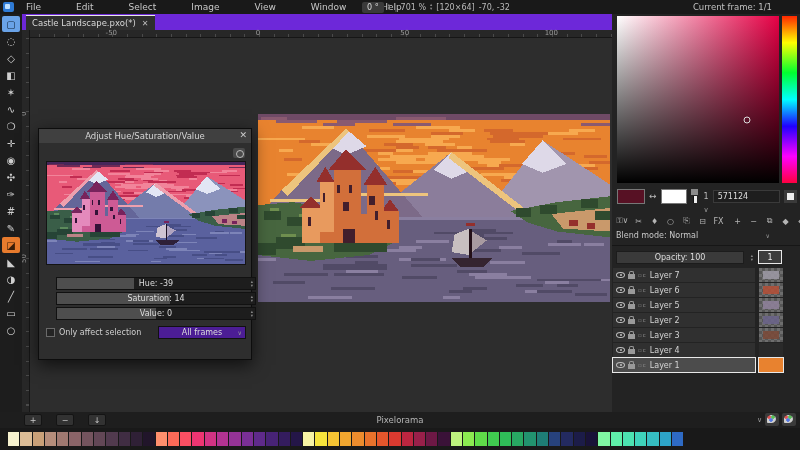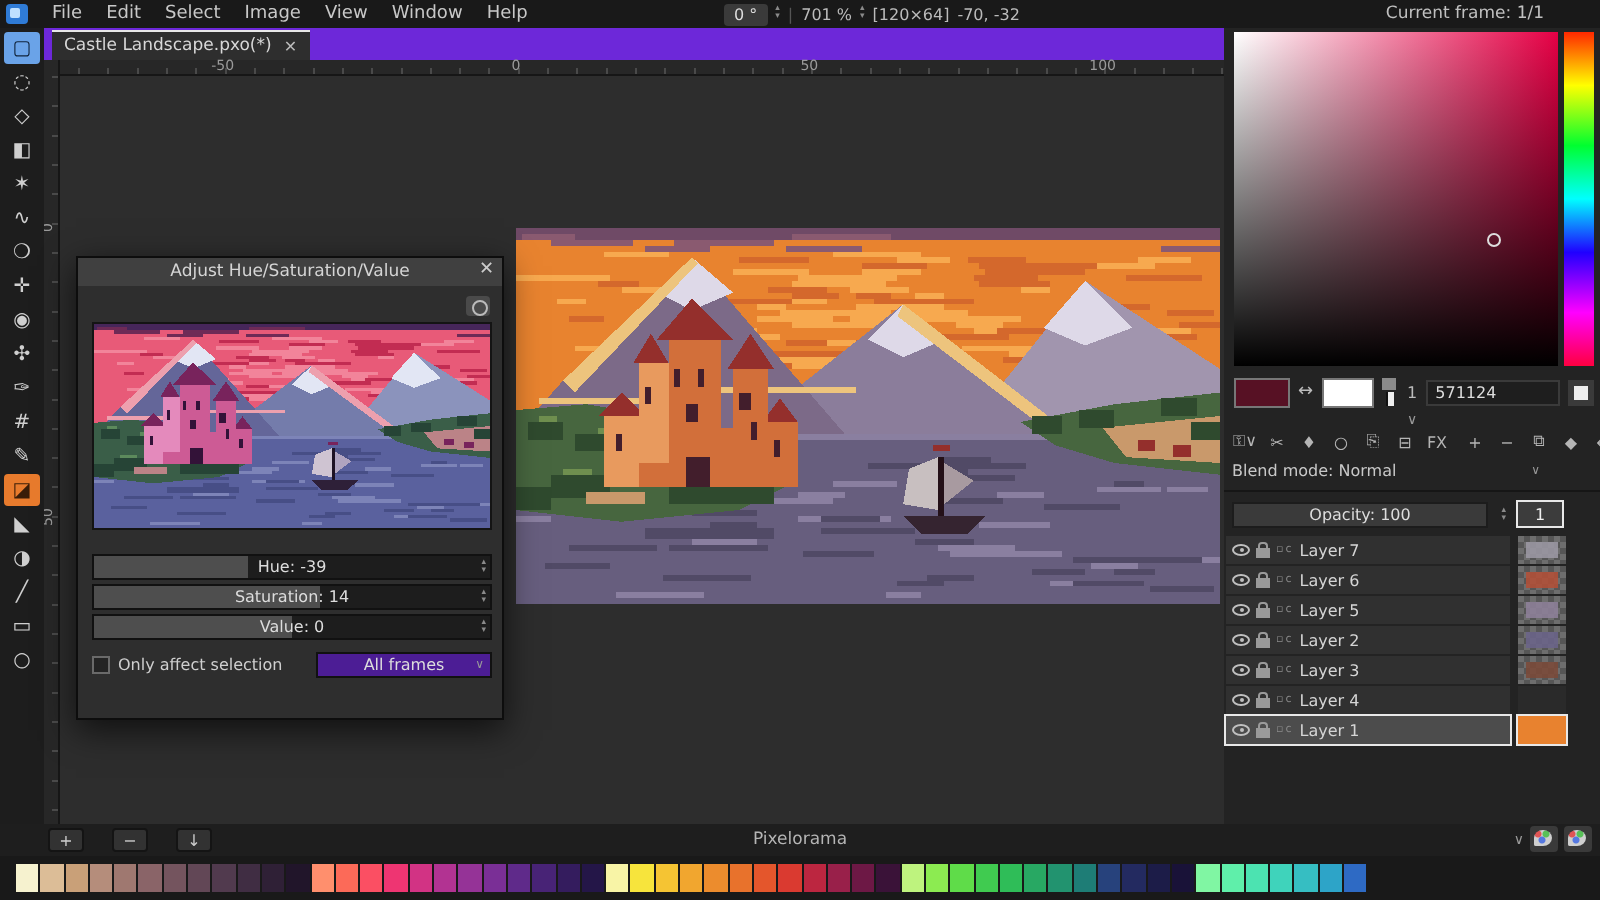--- a/index.html
+++ b/index.html
@@ -47,21 +47,21 @@
 
   
   .dialog { position:absolute; left:38px; top:128px; width:214px; height:232px; background:#2e2e2e;
     border:1px solid #0d0d0d; box-shadow:0 5px 16px rgba(0,0,0,.65); z-index:20; }
   .dialog-title { height:14px; background:#404040; display:flex; align-items:center; justify-content:center;
     font-size:8.5px; color:#d5d5d5; position:relative; }
   .dialog-close { position:absolute; right:4px; top:1px; font-size:9px; color:#ccc; cursor:pointer; }
   .dlg-cam { position:absolute; right:6px; top:19px; width:12px; height:10px; background:#4a4a4a; border-radius:2px; cursor:pointer; position:absolute;}
   .dlg-cam:after{ content:""; position:absolute; left:3px; top:2px; width:6px; height:6px; border:1px solid #bbb; border-radius:50%; }
   #preview-svg { position:absolute; left:7px; top:32px; width:200px; height:104px; border:1px solid #141414; }
-  .dlg-sliders { position:absolute; left:7px; top:148px; width:200px; }
+  .dlg-sliders { position:absolute; left:17px; top:148px; width:200px; }
   .vslider { position:relative; height:13px; background:#1d1d1d; border:1px solid #111; margin-bottom:2px; }
   .vslider .fill { position:absolute; left:0; top:0; bottom:0; background:#4e4e4e; }
   .vslider .lab { position:absolute; inset:0; display:flex; align-items:center; justify-content:center; font-size:8px; color:#ddd; }
   .vslider .spin { position:absolute; right:2px; top:2px; }
   .dlg-row4 { position:absolute; left:7px; top:196px; width:200px; height:14px; display:flex; align-items:center; }
   .chk { width:9px; height:9px; background:#242424; border:1px solid #6a6a6a; margin-right:4px; cursor:pointer; }
   .chk-label { font-size:8px; color:#cfcfcf; }
   .dropdown { position:absolute; right:0; width:88px; height:13px; background:#4c1d95; border:1px solid #111;
     display:flex; align-items:center; justify-content:center; font-size:8px; color:#ddd; cursor:pointer; }
   .dropdown .dd-arrow { position:absolute; right:3px; font-size:6px; color:#999; }
@@ -136,21 +136,21 @@
     display:flex; align-items:center; padding-left:8px; }
   .pswatch { width:11.3px; height:14px; margin-right:1px; flex:none; cursor:pointer; }
 </style>
 </head>
 <body>
 
 <div id="app">
 
   <div class="menubar">
     <div class="logo"></div>
-    <div id="menu-items" style="display: flex;">
+    <div id="menu-items" style="display: flex; gap: 23px;">
         <span class="menu-item">File</span>
         <span class="menu-item">Edit</span>
         <span class="menu-item">Select</span>
         <span class="menu-item">Image</span>
         <span class="menu-item">View</span>
         <span class="menu-item">Window</span>
         <span class="menu-item">Help</span>
       </div>
     <div class="tb-right">
       <span class="rot-box"><span>0</span> <span>°</span></span>

